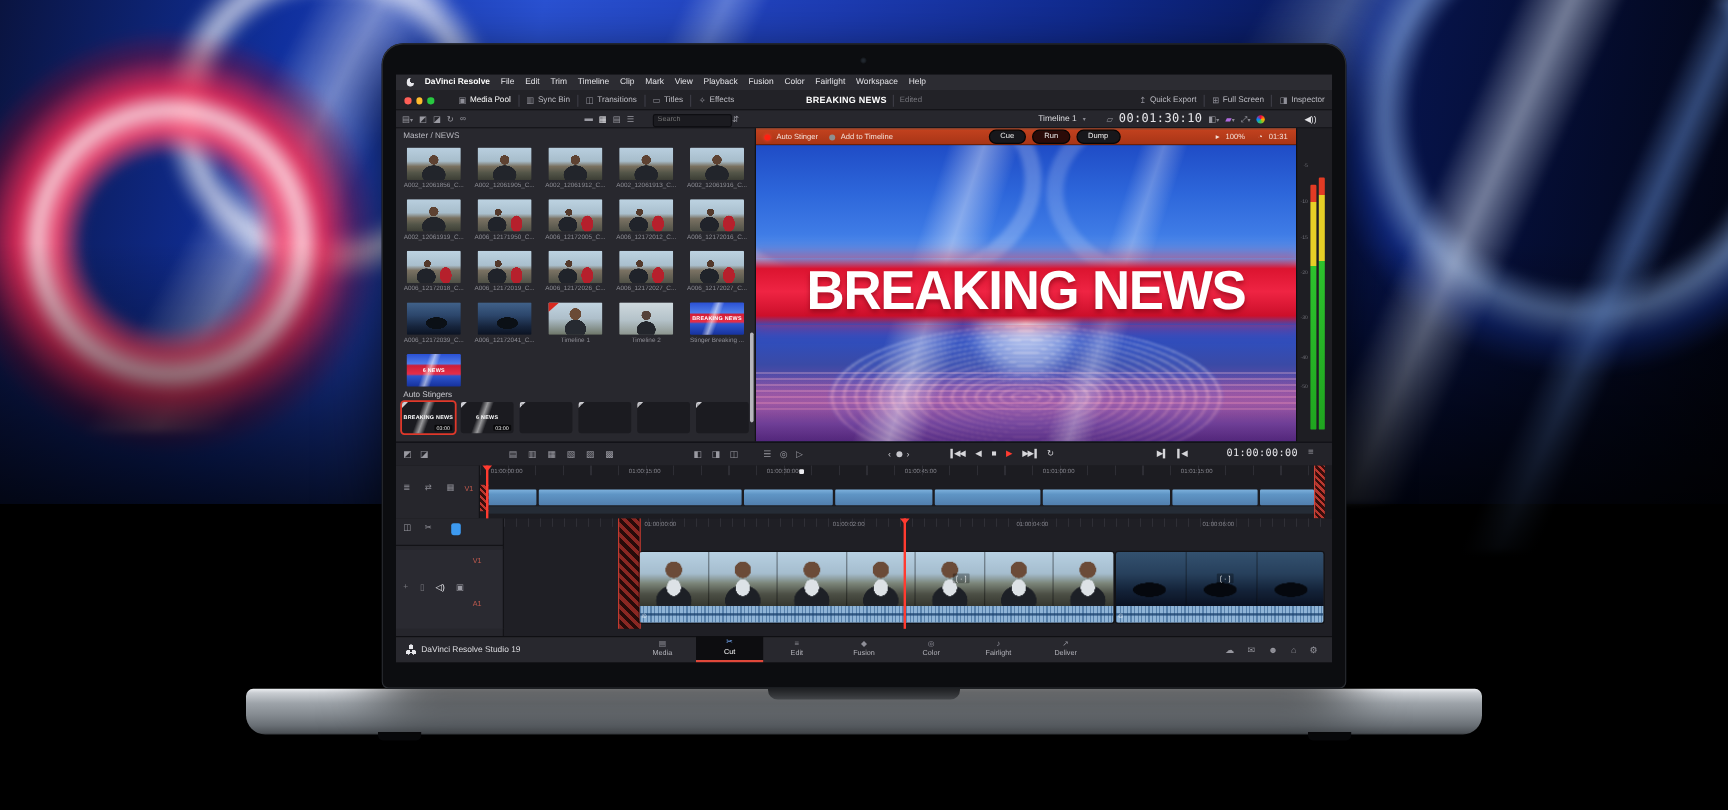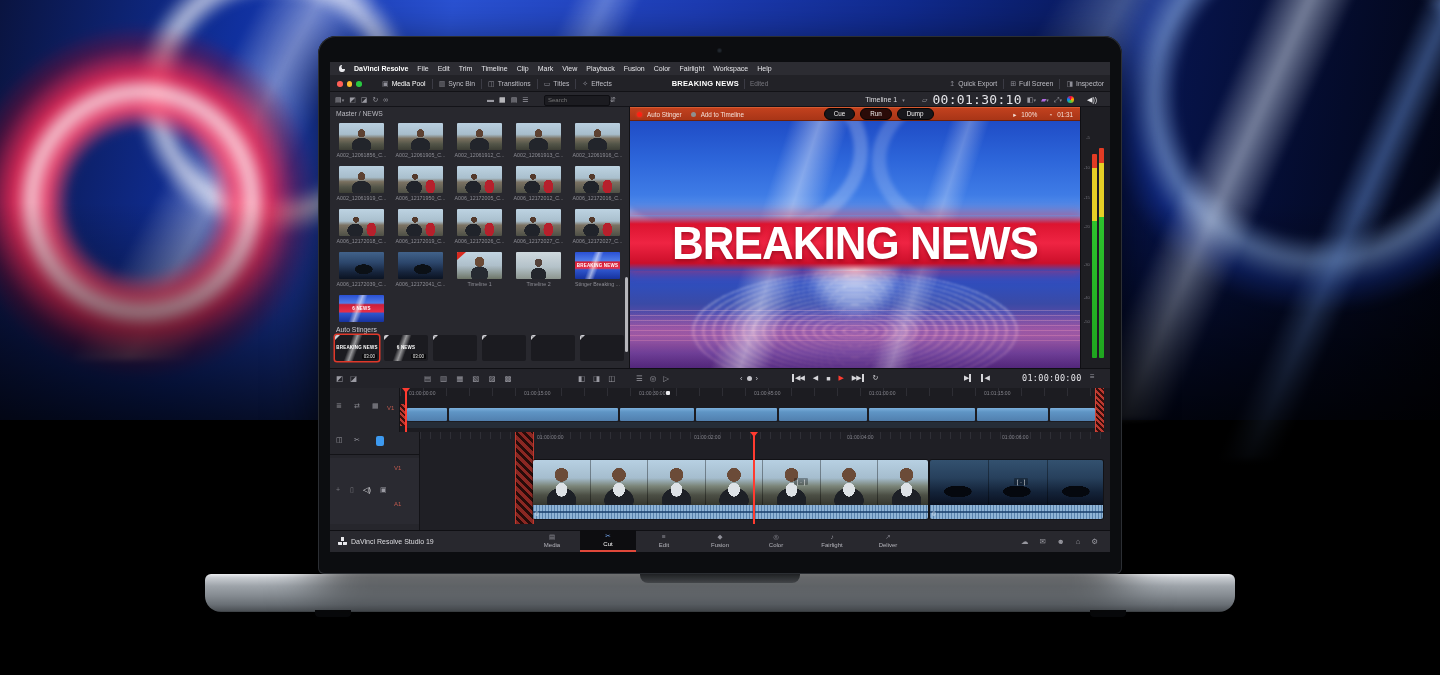--- a/index.html
+++ b/index.html
@@ -263,21 +263,21 @@
     <input class="search" style="position: absolute; left: 214px; top: 32.5px;" readonly="" placeholder="Search">
     <div class="sub-grp" style="left:280px">
       <span>⇵</span>
     </div>
     <div class="sub-grp" style="left:500px;width:110px;justify-content:center">
       <span style="color:#dcdce0">Timeline 1</span>
         <i class="chev">▾</i>
     </div>
     <div class="sub-grp" style="left:592px">
       <span>▱</span>
-      <span class="tc" style="font-size:13px">00:01:30:10</span>
+      <span class="tc" style="font-size:10px">00:01:30:10</span>
       <span>◧<i class="chev">▾</i></span>
       <span style="color:#b06ae0">▰<i class="chev" style="color:#8a8a92">▾</i></span>
       <span>⤢<i class="chev">▾</i></span>
       <span style="background:conic-gradient(#e04,#fa0,#4c4,#08f,#e04);width:7px;height:7px;border-radius:50%;display:inline-block"></span>
     </div>
     <div class="sub-grp" style="left:757px">
         <span style="color:#e4e4e8">◀))</span>
       </div>
 
     <div class="mpool"></div>

